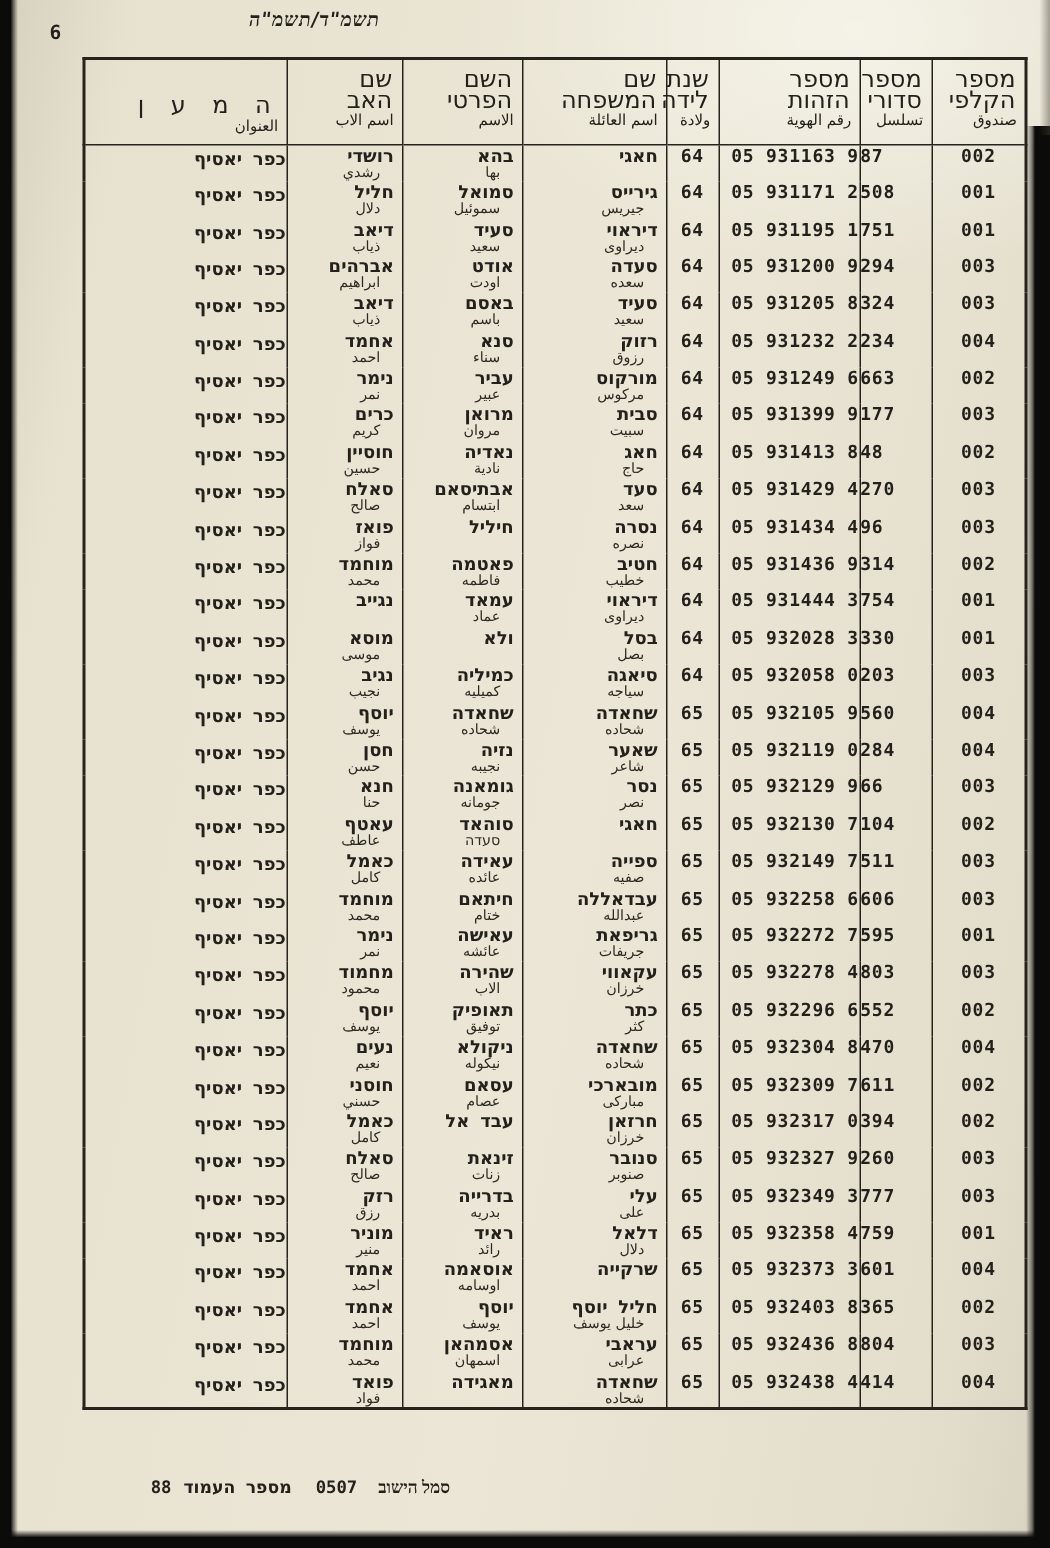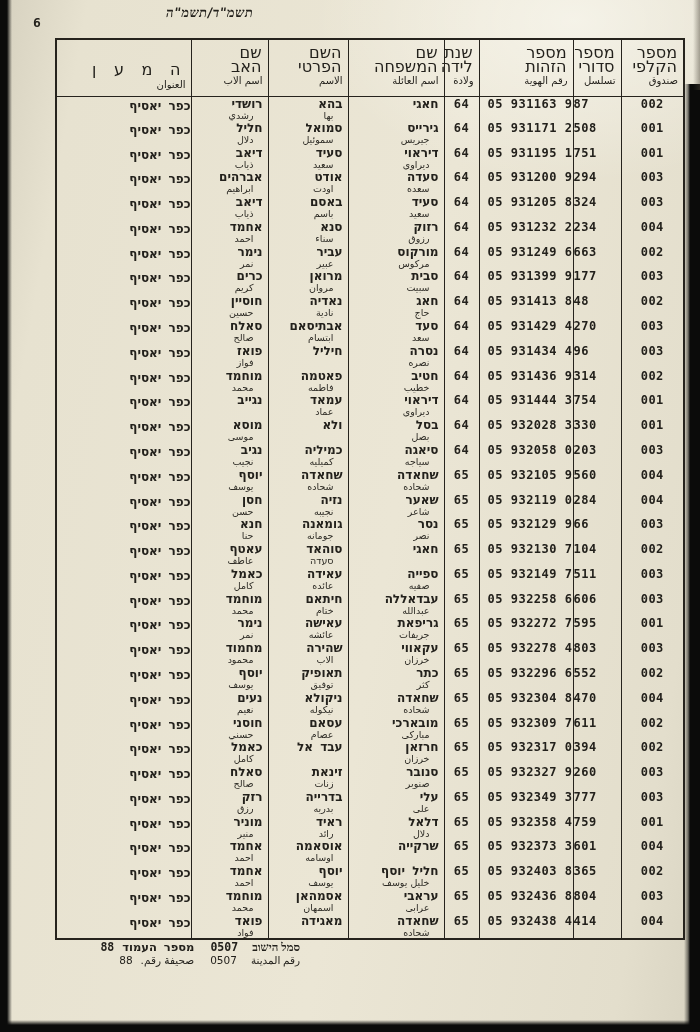--- a/index.html
+++ b/index.html
@@ -64,21 +64,21 @@
   td.c-id .num{text-align:right;padding-left:6px;}
   td.c-serial .num{text-align:left;padding-right:19px;}
   td.c-box{text-align:center;margin-top:26px;}
 
   .footer{position:absolute;left:60px;top:941px;width:240px;}
   .footer-line{display:flex;direction:rtl;align-items:baseline;
     font-family:"DejaVu Sans Mono","DejaVu Sans",monospace;
     font-weight:700;font-size:11.5px;line-height:13px;}
   .footer-line.arabic{font-family:"DejaVu Sans",sans-serif;font-size:10.5px;font-weight:400;}
   .footer-line span{white-space:nowrap;text-align:right;}
-  .g1{margin-left:14px;font-family:Liberation Serif, serif;} .g2{margin-left:16px;} .g3{margin-left:8px;}
+  .g1{margin-left:14px;font-family:Liberation Serif, serif;} .g2{margin-left:16px;margin-top:44px;} .g3{margin-left:8px;}
 </style>
 </head>
 <body>
 
 <div class="page">
   <div class="edge edge-left"></div>
   <div class="edge edge-right"></div>
   <div class="edge edge-right-top"></div>
   <div class="edge edge-bottom"></div>
 

